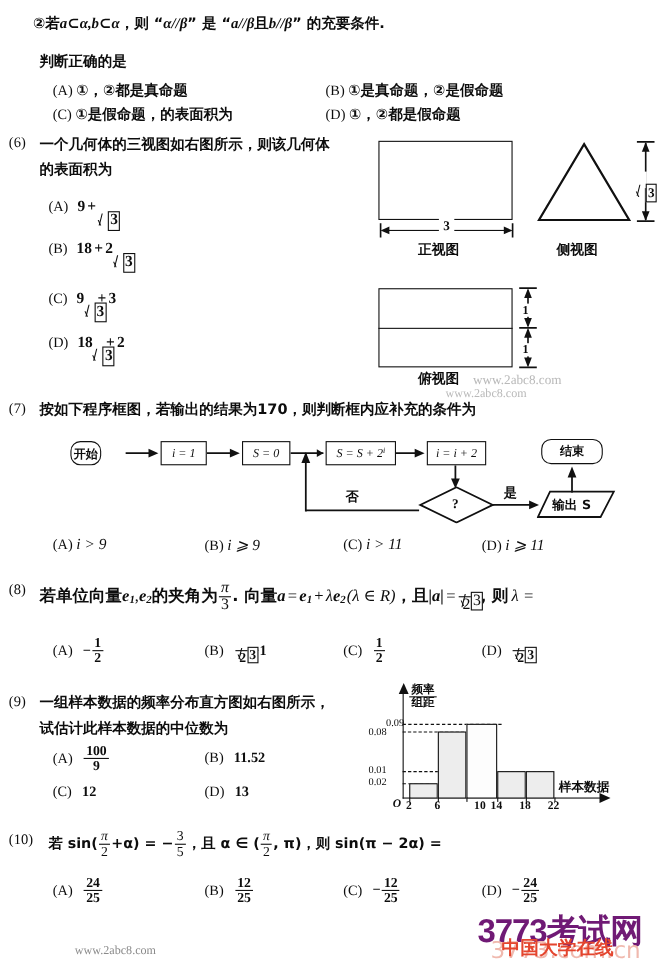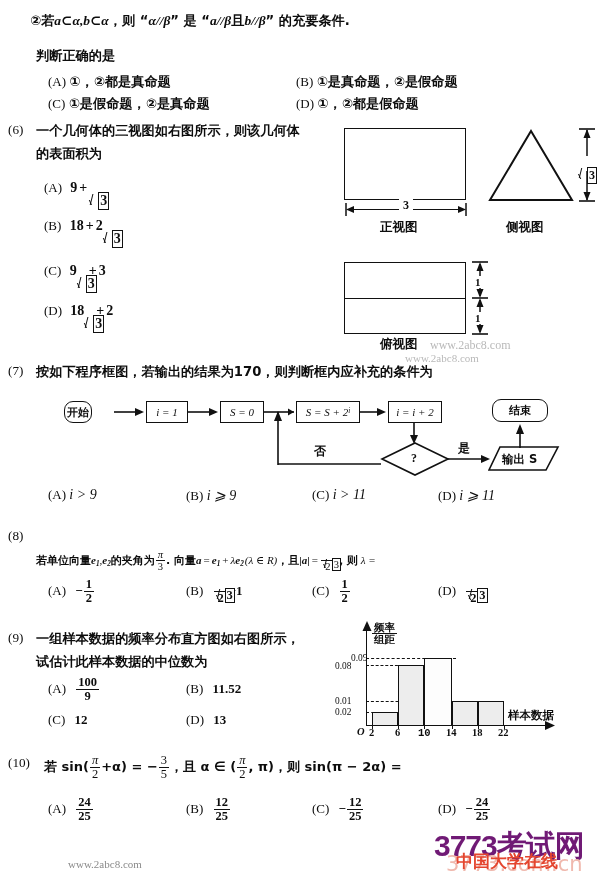--- a/index.html
+++ b/index.html
@@ -83,21 +83,21 @@
   <div class="ln sz13" style="left:48px;top:73px;">
     <span class="opt-label">(A)</span>
     <span class="cn">①，②都是真命题</span>
   </div>
   <div class="ln sz13" style="left:296px;top:73px;">
     <span class="opt-label">(B)</span>
     <span class="cn">①是真命题，②是假命题</span>
   </div>
   <div class="ln sz13" style="left:48px;top:95px;">
     <span class="opt-label">(C)</span>
-    <span class="cn">①是假命题，②是真命题</span>
+    <span class="cn">①是假命题，的表面积为</span>
   </div>
   <div class="ln sz13" style="left:296px;top:95px;">
     <span class="opt-label">(D)</span>
     <span class="cn">①，②都是假命题</span>
   </div>
 
   <div class="ln sz13" style="left:8px;top:122px;">(6)</div>
   <div class="ln sz13 cn" style="left:36px;top:122px;">一个几何体的三视图如右图所示，则该几何体</div>
   <div class="ln sz13 cn" style="left:36px;top:145px;">的表面积为</div>
 
@@ -245,21 +245,21 @@
   <div class="ln sz13" style="left:312px;top:487px;">
     <span class="opt-label">(C)</span>
     <span class="it" style="font-size:14px;">i &gt; 11</span>
   </div>
   <div class="ln sz13" style="left:438px;top:487px;">
     <span class="opt-label">(D)</span>
     <span class="it" style="font-size:14px;">i ⩾ 11</span>
   </div>
 
   <div class="ln sz13" style="left:8px;top:528px;">(8)</div>
-  <div class="ln" style="left:36px;top:549px;font-size:11px;">
+  <div class="ln" style="left:36px;top:527px;font-size:15px;">
     <span class="cn">若单位向量</span><span class="bi"><span>e</span><sub>1</sub></span><span>,</span><span class="bi"><span>e</span><sub>2</sub></span><span class="cn">的夹角为</span><span class="frac"><span class="nm it">π</span><span class="dn">3</span></span><span class="cn">. 向量</span><span class="bi">a</span><span style="margin:0 2px;">=</span><span class="bi"><span>e</span><sub>1</sub></span><span style="margin:0 2px;">+</span><span class="it">λ</span><span class="bi"><span>e</span><sub>2</sub></span><span class="it" style="margin-left:1px;">(λ ∈ R)</span><span class="cn">，且</span><span class="bi">|a|</span><span style="margin:0 2px;">=</span><span class="frac"><span class="nm"><span class="rad"><span class="bar">3</span></span></span><span class="dn">2</span></span><span class="cn">，则</span><span class="it" style="margin-left:3px;">λ =</span>
   </div>
 
   <div class="ln" style="left:48px;top:578px;font-size:13px;">
     <span class="opt-label">(A)</span>
     <span style="margin-left:6px;font-weight:700;"><span>−</span><span class="frac"><span class="nm">1</span><span class="dn">2</span></span></span>
   </div>
   <div class="ln" style="left:186px;top:578px;font-size:13px;">
     <span class="opt-label">(B)</span>
     <span style="margin-left:6px;font-weight:700;"><span class="frac"><span class="nm"><span class="rad"><span class="bar">3</span></span></span><span class="dn">2</span></span><span>−1</span></span>
@@ -331,21 +331,21 @@
 
     <div class="tick" style="left:42px;top:113px;"></div>
     <div class="tick" style="left:68px;top:113px;"></div>
     <div class="tick" style="left:94px;top:113px;"></div>
     <div class="tick" style="left:122px;top:113px;"></div>
     <div class="tick" style="left:148px;top:113px;"></div>
     <div class="tick" style="left:174px;top:113px;"></div>
 
     <div class="xlab" style="left:39px;top:115px;font-weight:700;">2</div>
     <div class="xlab" style="left:65px;top:115px;font-weight:700;">6</div>
-    <div class="xlab" style="left:88px;top:115px;font-weight:700;font-family:Liberation Mono, monospace;">10</div>
+    <div class="xlab" style="left:101px;top:115px;font-weight:700;">10</div>
     <div class="xlab" style="left:116px;top:115px;font-weight:700;">14</div>
     <div class="xlab" style="left:142px;top:115px;font-weight:700;">18</div>
     <div class="xlab" style="left:168px;top:115px;font-weight:700;">22</div>
 
     <div class="cn" style="position:absolute;left:178px;top:96px;font-size:11.5px;">样本数据</div>
   </div>
 
   <div class="ln sz13" style="left:8px;top:755px;">(10)</div>
   <div class="ln" style="left:44px;top:754px;font-size:13px;">
     <span class="cn">若 sin(</span><span class="frac"><span class="nm it">π</span><span class="dn">2</span></span><span class="cn">+α) = −</span><span class="frac"><span class="nm">3</span><span class="dn">5</span></span><span class="cn">，且 α ∈ (</span><span class="frac"><span class="nm it">π</span><span class="dn">2</span></span><span class="cn">, π)，则 sin(π − 2α) =</span>

